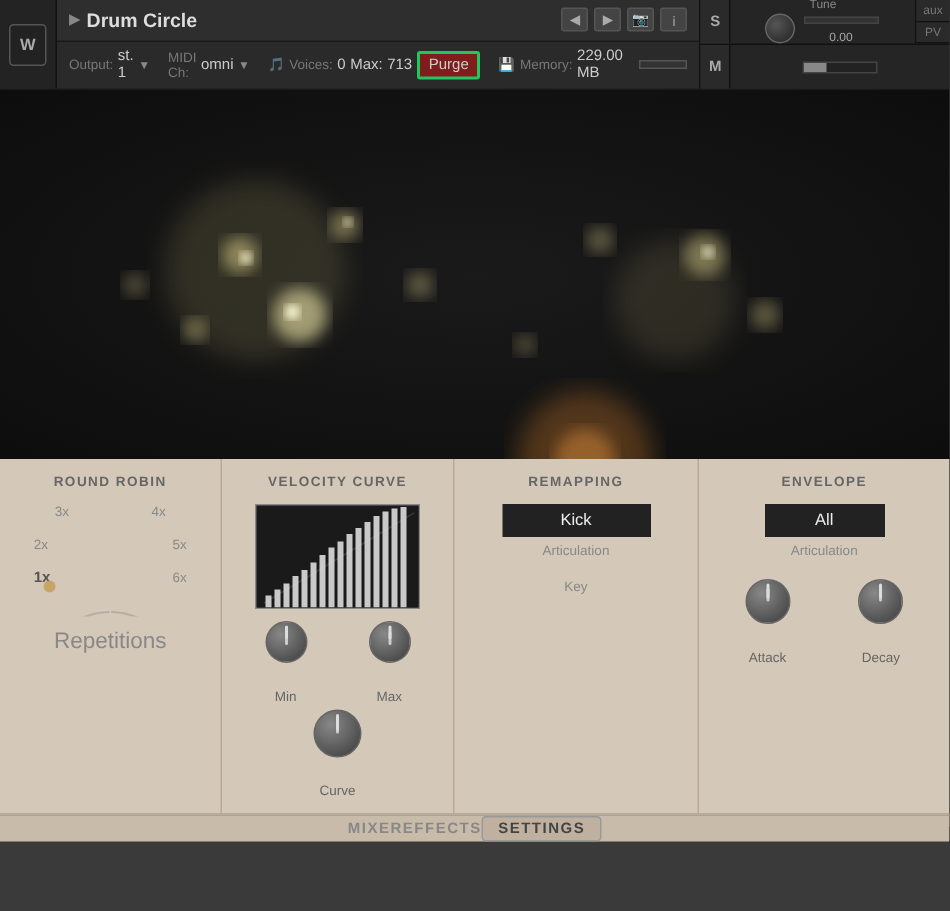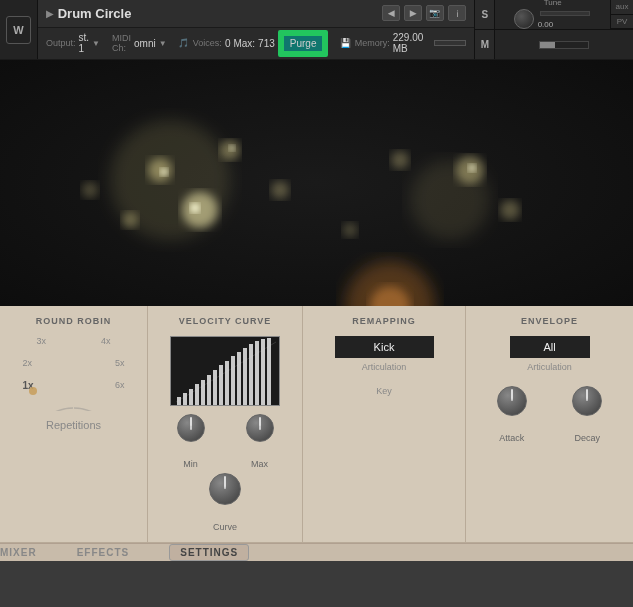--- a/index.html
+++ b/index.html
@@ -212,21 +212,21 @@
       flex-direction: column;
       align-items: center;
       gap: 0;
       margin: 0 auto;
       position: relative;
       height: 80px;
       width: 100px;
     }
     .rr-label {
       text-align: center;
-      font-size: 11px;
+      font-size: 15px;
       color: #888;
       margin-top: 8px;
     }
 
     
     .velocity-section {
       width: 155px;
     }
     .velocity-display {
       width: 110px;
@@ -356,45 +356,45 @@
       justify-content: space-around;
       align-items: flex-end;
     }
 
     
     .bottom-nav {
       height: 30px;
       background: #c8bbaa;
       display: flex;
       align-items: center;
-      gap: 40px;
+      justify-content: center;
       border-top: 1px solid #b0a090;
     }
     .nav-item {
       font-size: 10px;
       font-weight: bold;
       color: #888;
       letter-spacing: 1px;
       cursor: pointer;
     }
     .nav-item.active {
       color: #444;
       border: 1px solid #999;
       padding: 2px 10px;
       border-radius: 3px;
       background: #c0b0a0;
     }
 
     
     .purge-btn {
-      background: #0f766e;
+      background: #7f1d1d;
       color: #ccc;
       font-size: 10px;
       padding: 2px 6px;
-      border: 6px solid #22c55e;
+      border: 2px solid #22c55e;
       border-radius: 2px;
       cursor: pointer;
     }
 
     
     .mem-bar {
       width: 40px;
       height: 6px;
       background: #333;
       border: 1px solid #555;
@@ -456,21 +456,21 @@
 
   <div class="top-bar-right">
     <div class="smr-row">
       <div class="smr-btn">S</div>
       <div style="flex:1; display:flex; align-items:center; justify-content:center; flex-direction:column; padding:2px;">
         <div style="color:#888; font-size:8px;">Tune</div>
         <div style="display:flex; align-items:center; gap:4px;">
           <div class="tune-knob" style="width:20px;height:20px;"></div>
           <div style="display:flex; flex-direction:column; gap:2px;">
             <div class="tune-bar" style="width:50px;height:5px;"></div>
-            <div style="color:#aaa; font-size:8px; ">0.00</div>
+            <div style="color:#aaa; font-size:8px; text-align:center;">0.00</div>
           </div>
         </div>
       </div>
       <div style="display:flex;flex-direction:column;border-left:1px solid #111;">
         <div class="aux-btn">aux</div>
         <div class="pv-btn">PV</div>
       </div>
     </div>
     <div class="smr-row" style="height:30px; border-bottom:none;">
       <div class="smr-btn">M</div>

